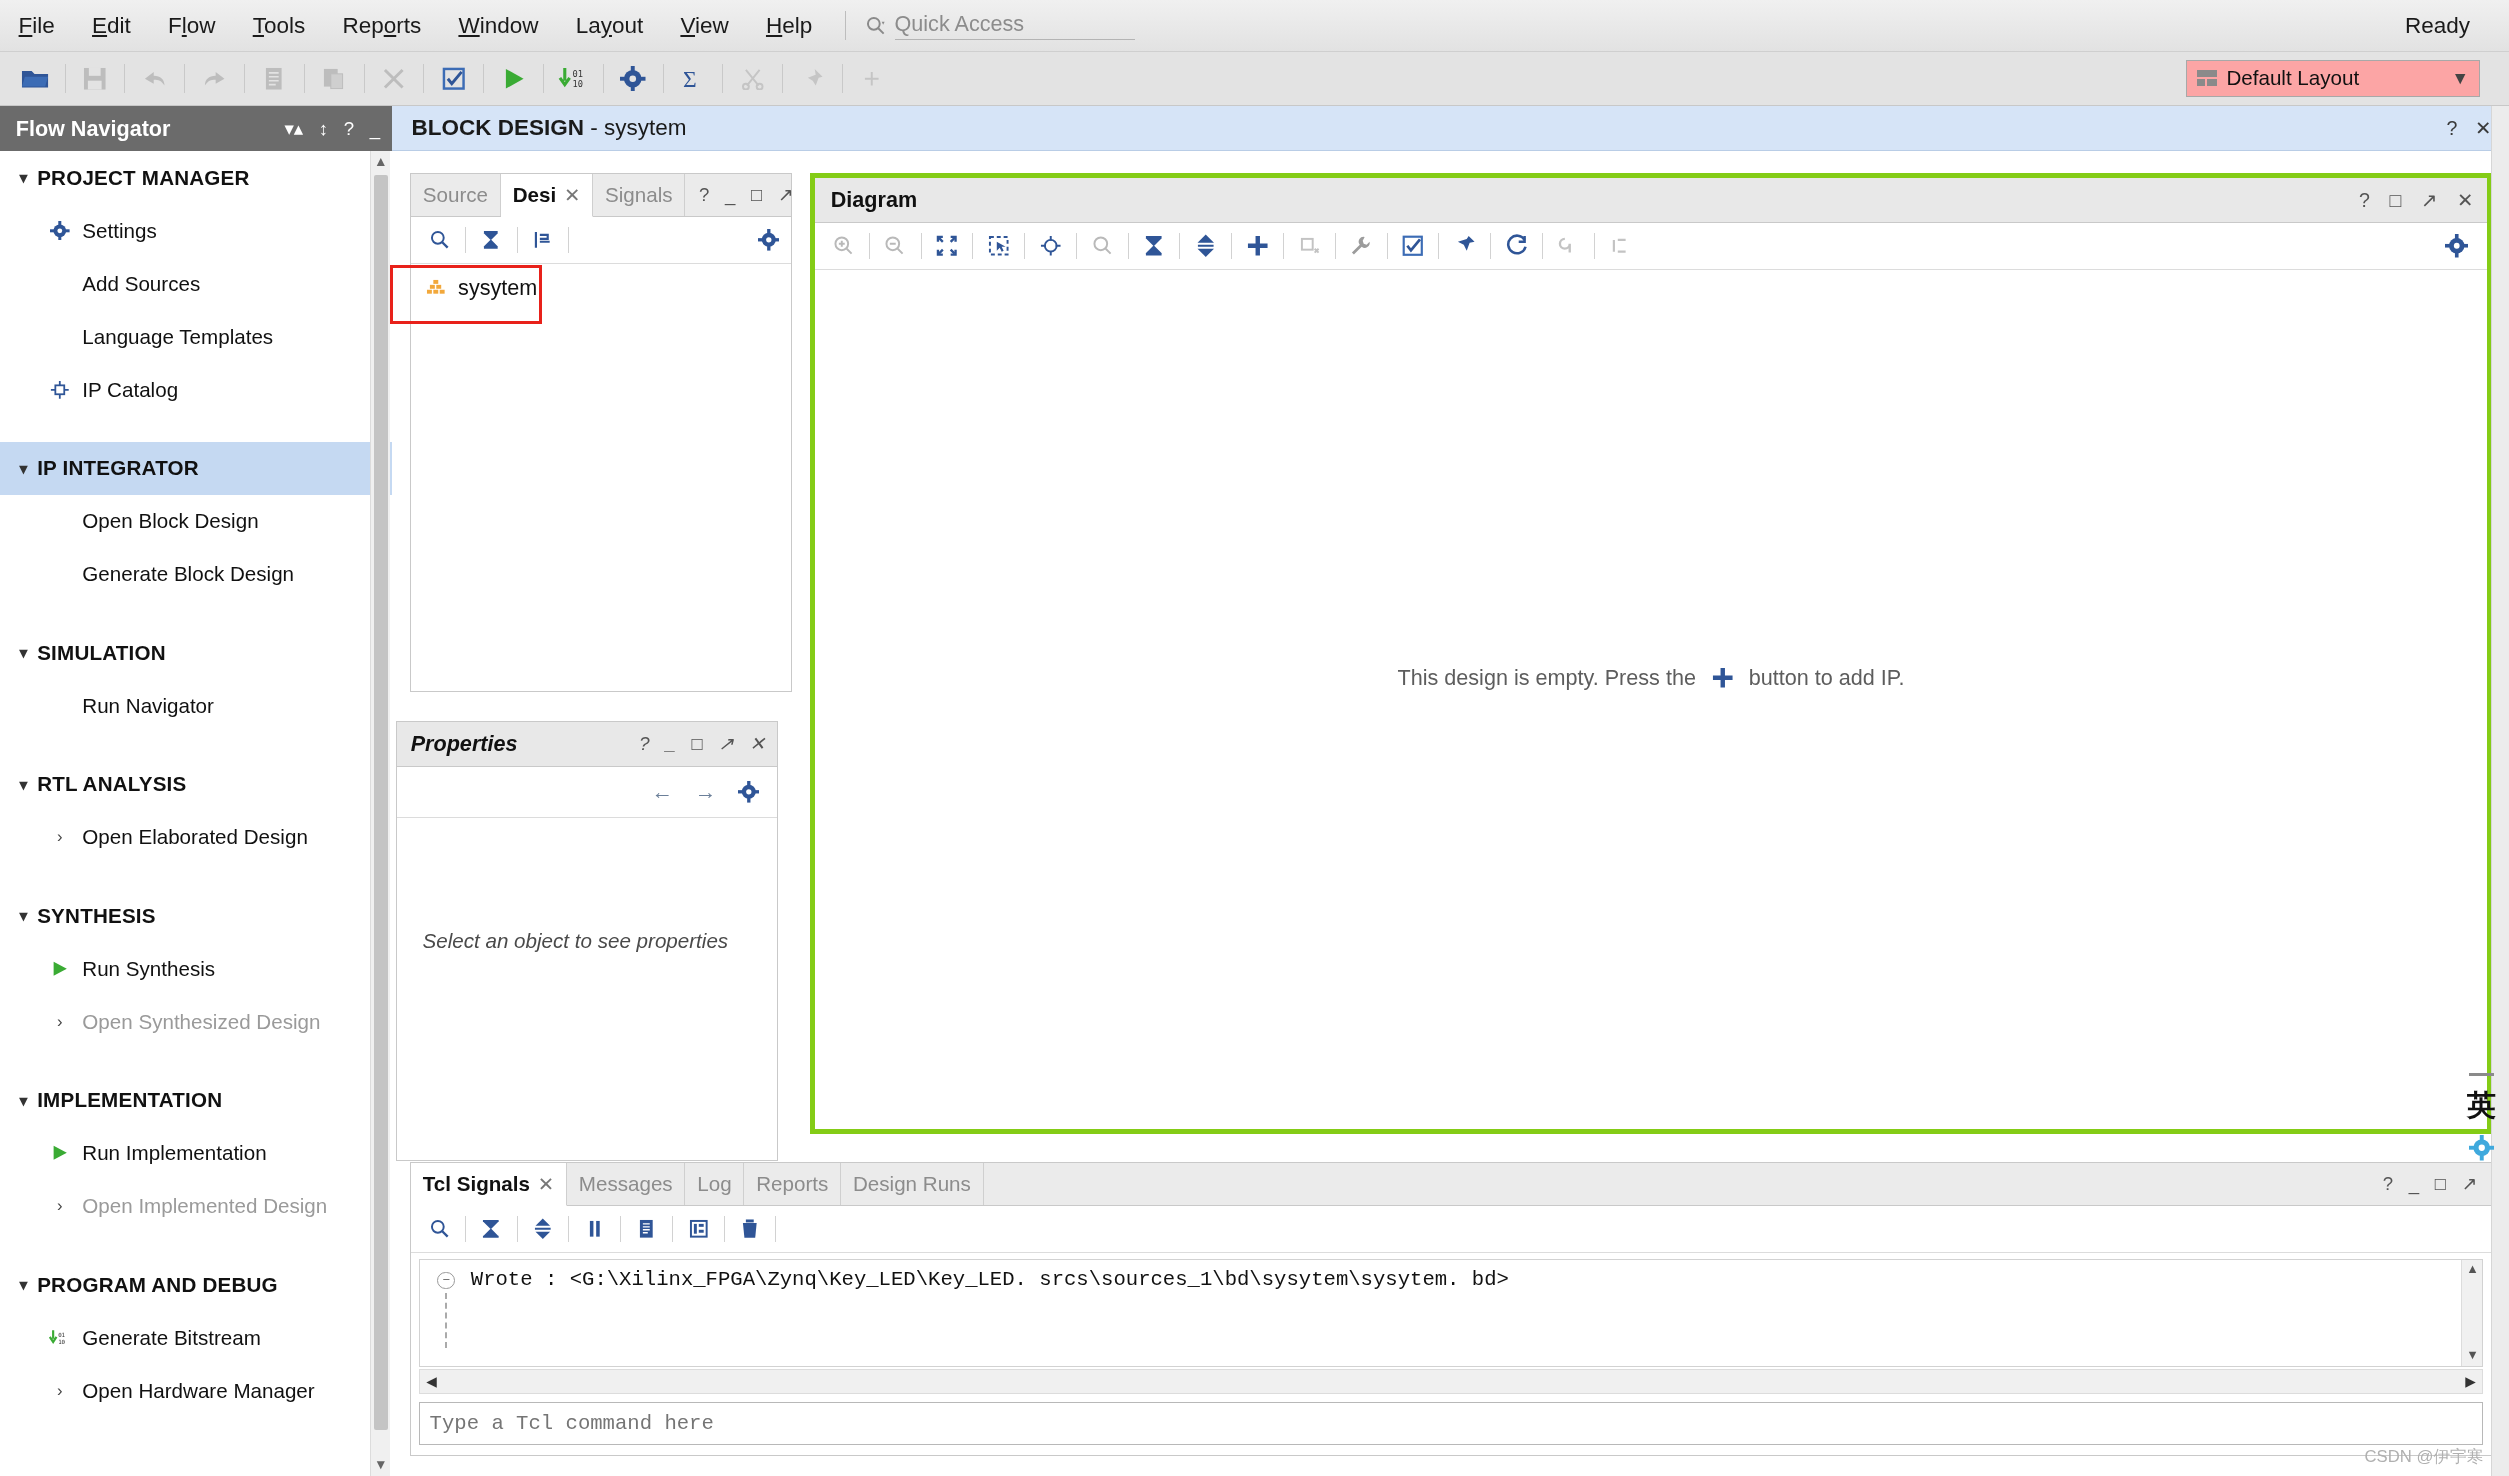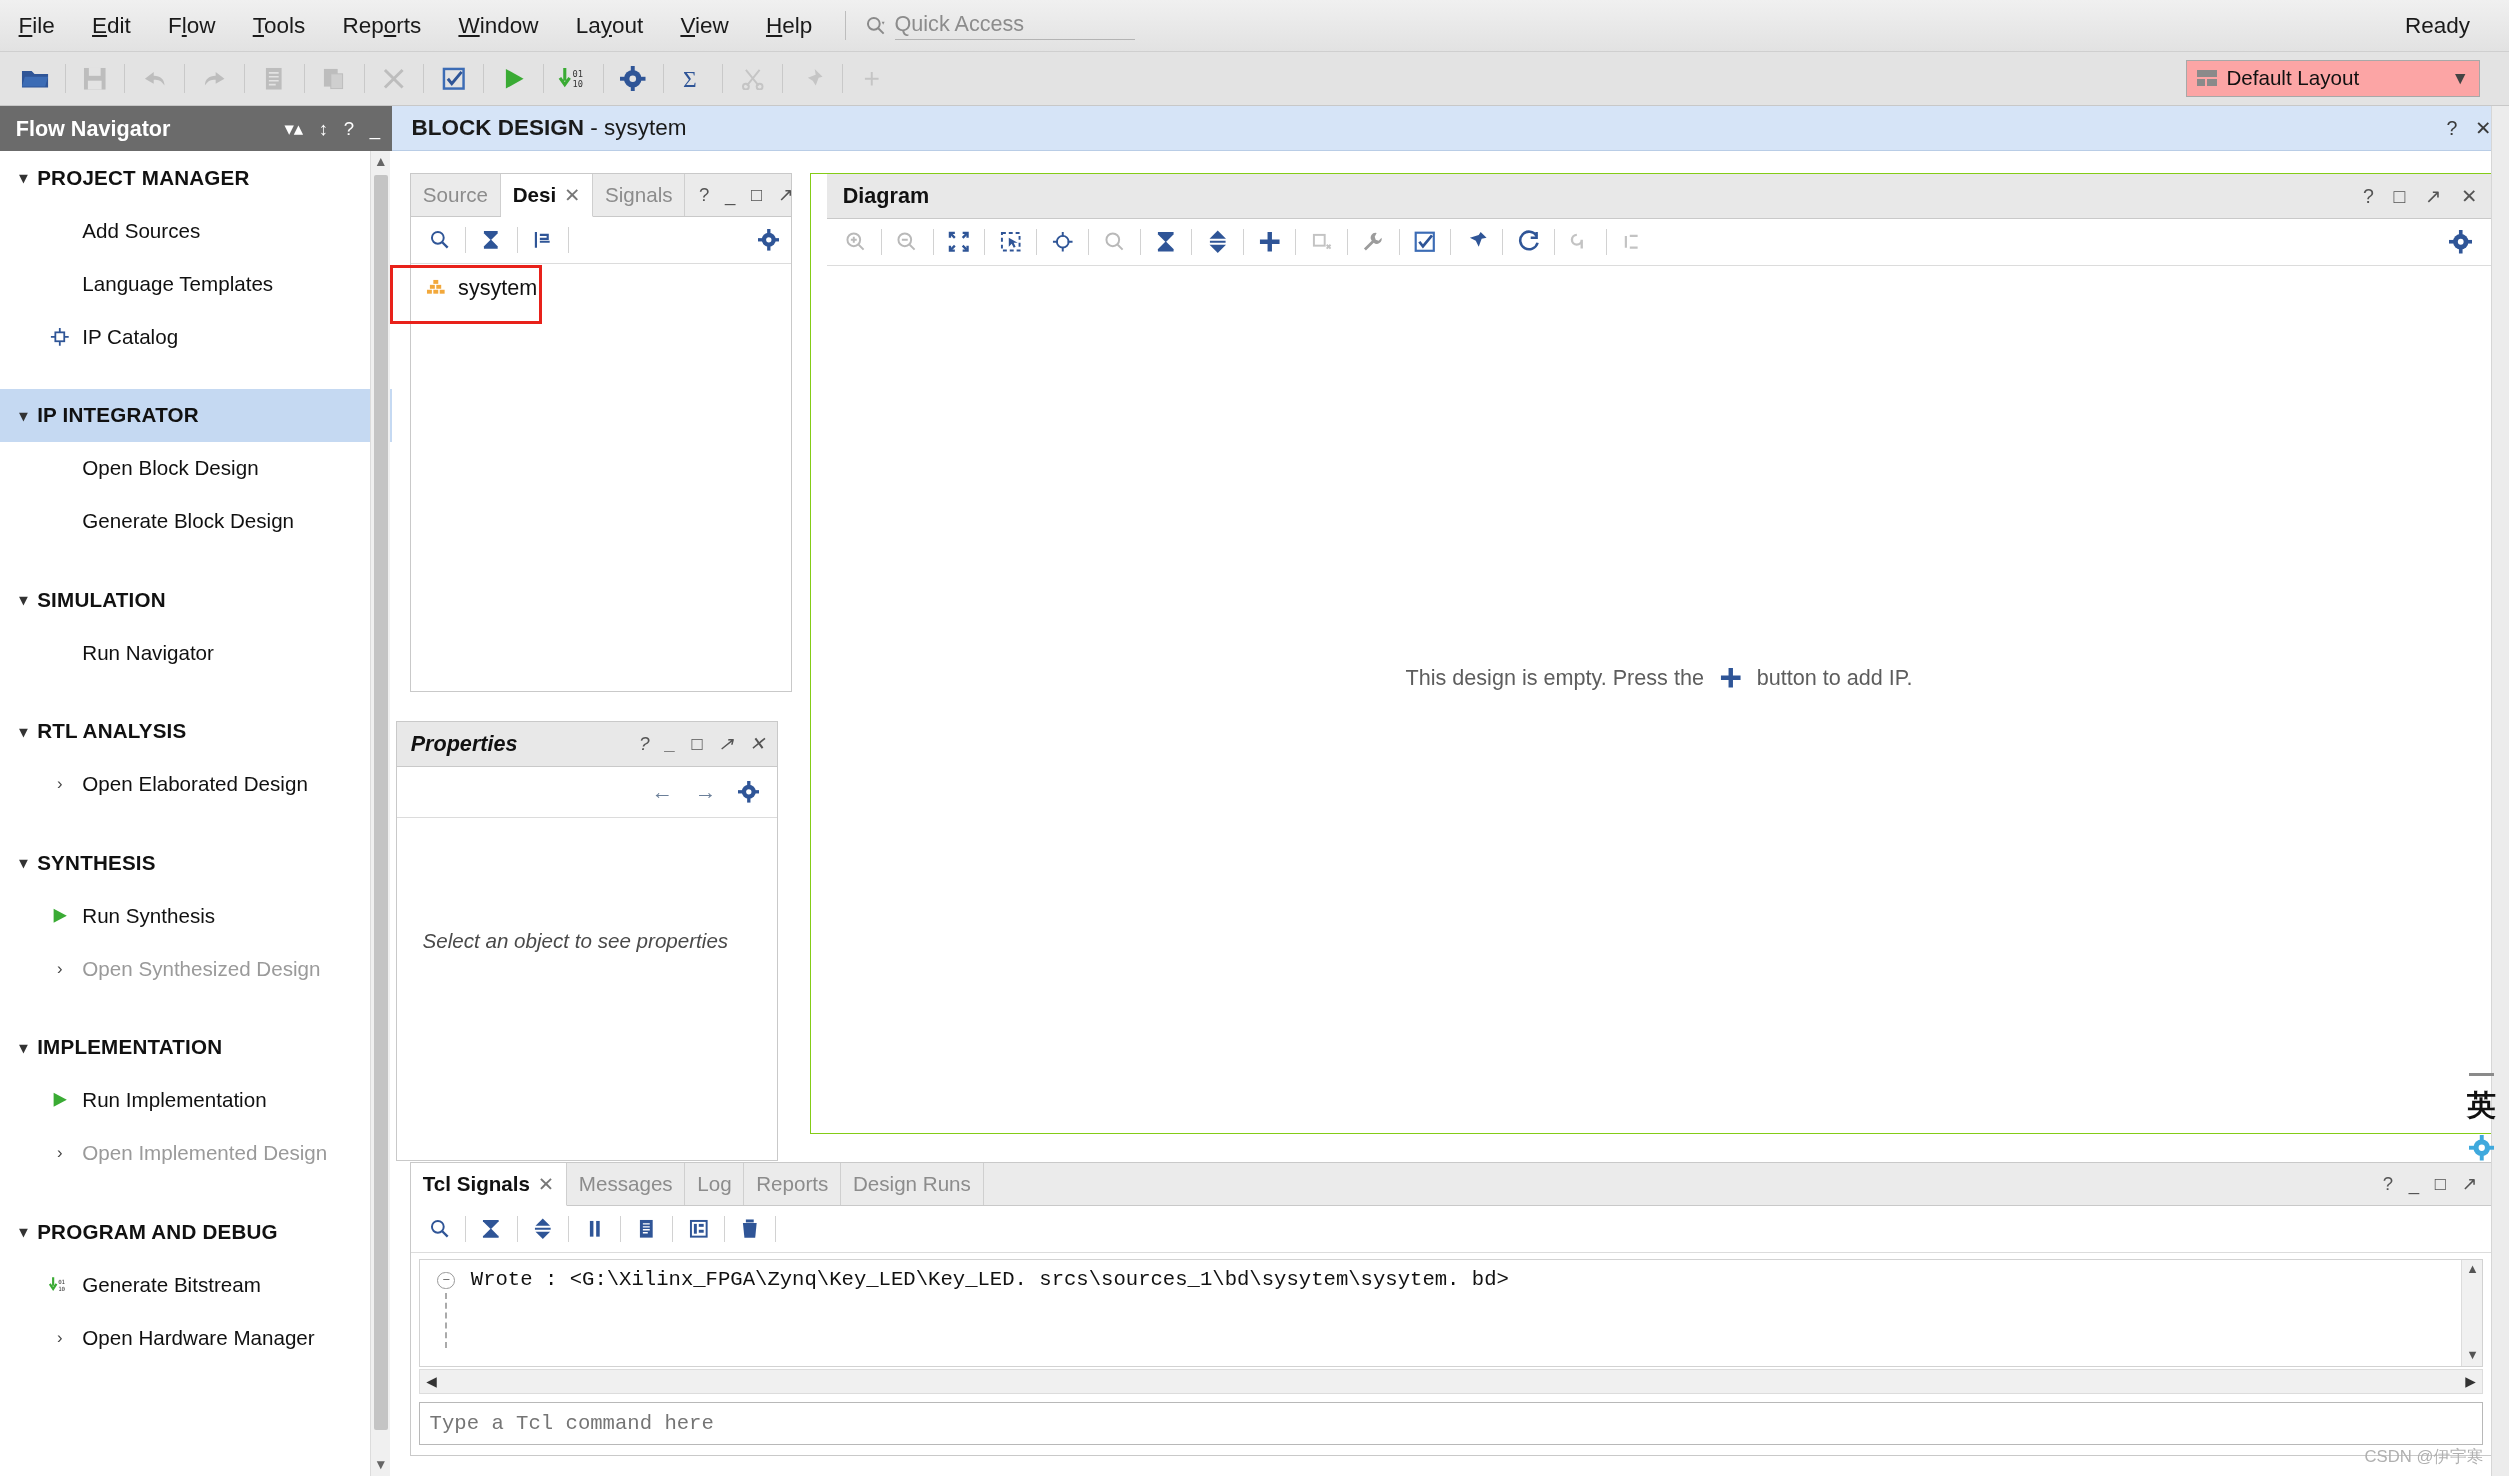--- a/index.html
+++ b/index.html
@@ -185,22 +185,21 @@
     color: #6b7f99; font-size: 21.6px;
   }
   .props-msg {
     padding: 108px 25.5px 0 25.5px; font-size: 20.6px; color: #4a4a4a;
     line-height: 1.45;
   }
 
   
   .diagram-panel {
     left: 810px; top: 173px; width: 1682px; height: 961px;
-    border: 1px solid #84cc16;
-    padding-left: 16px;
+    border: 5px solid #84cc16;
   }
   .dg-head {
     display: flex; align-items: center; height: 45px; background: #e8e8e8;
     border-bottom: 1px solid #c9c9c9; padding-left: 15.7px;
   }
   .dg-title { font-size: 21.6px; font-weight: bold; color: #111; }
   .dg-head .ctrls {
     margin-left: auto; display: flex; align-items: center; gap: 19.6px;
     padding-right: 13.7px; color: #555; font-size: 19.6px;
   }
@@ -438,20 +437,35 @@
     <span>?</span>
     <span>_</span>
   </span>
 </div>
 
 <div class="fn-body">
 
   <div class="fn-section">
     <span class="fn-chev">▾</span>
     <span>PROJECT MANAGER</span>
+  </div>
+  <div class="fn-item">
+    <span class="ico">
+      <svg width="19.6" height="19.6" viewBox="0 0 26 26">
+        <circle cx="13" cy="13" r="8.5" fill="#2f5597"></circle>
+          <circle cx="13" cy="13" r="3.2" fill="#fff"></circle>
+        <g fill="#2f5597">
+            <rect x="11" y="0" width="4" height="6"></rect>
+            <rect x="11" y="20" width="4" height="6"></rect>
+        <rect x="0" y="11" width="6" height="4"></rect>
+            <rect x="20" y="11" width="6" height="4"></rect>
+          </g>
+      </svg>
+    </span>
+    <span>Settings</span>
   </div>
   <div class="fn-item">
     <span class="ico"></span>
     <span>Add Sources</span>
   </div>
   <div class="fn-item">
     <span class="ico"></span>
     <span>Language Templates</span>
   </div>
   <div class="fn-item">

